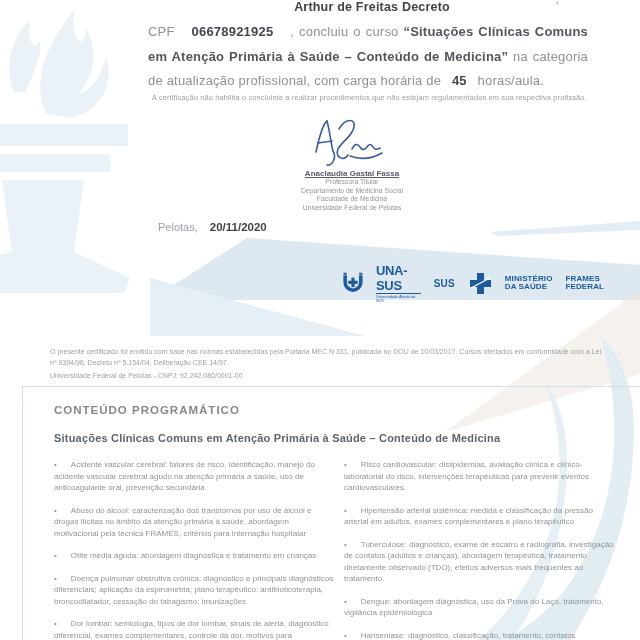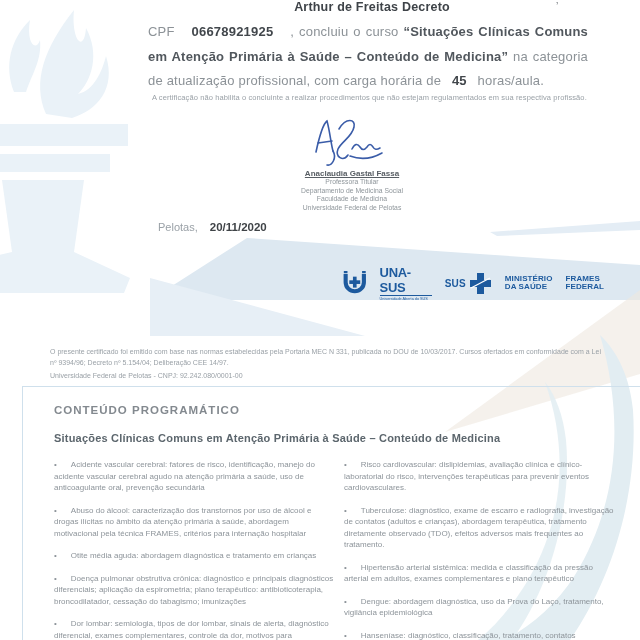--- a/index.html
+++ b/index.html
@@ -36,21 +36,21 @@
   
   .place-line { left:158px; top:221px; font-size:11px; color:#9aa1a7; }
   .place-line .date { font-weight:bold; color:#3f4347; margin-left:9px; font-size:11.5px; }
 
   
   .logos { left:342px; top:264px; width:262px; height:38px; display:flex;
     align-items:center; gap:13px; }
   .logo-unasus { display:flex; align-items:center; gap:12px; }
   .unasus-text .t1 { font-size:13px; font-weight:bold; color:var(--accent_blue); letter-spacing:-.3px; }
   .unasus-text .t2 { font-size:3.8px; color:var(--accent_blue); border-top:.5px solid var(--accent_blue); padding-top:.5px; }
-  .logo-sus { display:flex; align-items:center; gap:3px; }
+  .logo-sus { display:flex; align-items:center; gap:14px; }
   .logo-sus .sus-word { font-size:10px; font-weight:bold; color:var(--accent_blue); letter-spacing:.2px; }
   .logo-text2 { font-size:8px; line-height:8.5px; font-weight:bold;
     color:var(--accent_blue); text-align:left; letter-spacing:.1px; }
 
   
   .legal { left:50px; top:347px; width:552px; font-size:7px; line-height:10.5px;
     color:#9aa1a7; }
   .cnpj { left:50px; top:372px; width:552px; font-size:7px; color:#9aa1a7; }
 
   
@@ -176,19 +176,19 @@
   <div class="columns">
     <div class="col-left">
         <div class="bullet-item"><span class="dot">•</span><span>Acidente vascular cerebral: fatores de risco, identificação, manejo do acidente vascular cerebral agudo na atenção primária a saúde, uso de anticoagulante oral, prevenção secundária</span></div>
         <div class="bullet-item"><span class="dot">•</span><span>Abuso do álcool: caracterização dos transtornos por uso de álcool e drogas ilícitas no âmbito da atenção primária à saúde, abordagem motivacional pela técnica FRAMES, critérios para internação hospitalar</span></div>
         <div class="bullet-item"><span class="dot">•</span><span>Otite média aguda: abordagem diagnóstica e tratamento em crianças</span></div>
         <div class="bullet-item"><span class="dot">•</span><span>Doença pulmonar obstrutiva crônica: diagnóstico e principais diagnósticos diferenciais; aplicação da espirometria; plano terapêutico: antibioticoterapia, broncodilatador, cessação do tabagismo; imunizações</span></div>
         <div class="bullet-item"><span class="dot">•</span><span>Dor lombar: semiologia, tipos de dor lombar, sinais de alerta, diagnóstico diferencial, exames complementares, controle da dor, motivos para encaminhamento na atenção básica</span></div>
       </div>
     <div class="col-right">
         <div class="bullet-item"><span class="dot">•</span><span>Risco cardiovascular: dislipidemias, avaliação clínica e clínico-laboratorial do risco, intervenções terapêuticas para prevenir eventos cardiovasculares.</span></div>
+        <div class="bullet-item"><span class="dot">•</span><span>Hipertensão arterial sistêmica:  medida e classificação da pressão arterial em adultos, exames complementares e plano terapêutico</span></div>
         <div class="bullet-item"><span class="dot">•</span><span>Tuberculose: diagnóstico, exame de escarro e radiografia, investigação de contatos (adultos e crianças), abordagem terapêutica, tratamento diretamente observado (TDO), efeitos adversos mais frequentes ao tratamento.</span></div>
-        <div class="bullet-item"><span class="dot">•</span><span>Hipertensão arterial sistêmica:  medida e classificação da pressão arterial em adultos, exames complementares e plano terapêutico</span></div>
         <div class="bullet-item"><span class="dot">•</span><span>Dengue: abordagem diagnóstica, uso da Prova do Laço, tratamento, vigilância epidemiológica</span></div>
         <div class="bullet-item"><span class="dot">•</span><span>Hanseníase: diagnóstico, classificação, tratamento, contatos intradomiciliares, prevenção e avaliação da incapacidade</span></div>
       </div>
   </div>
 </div>
 
 </body></html>

